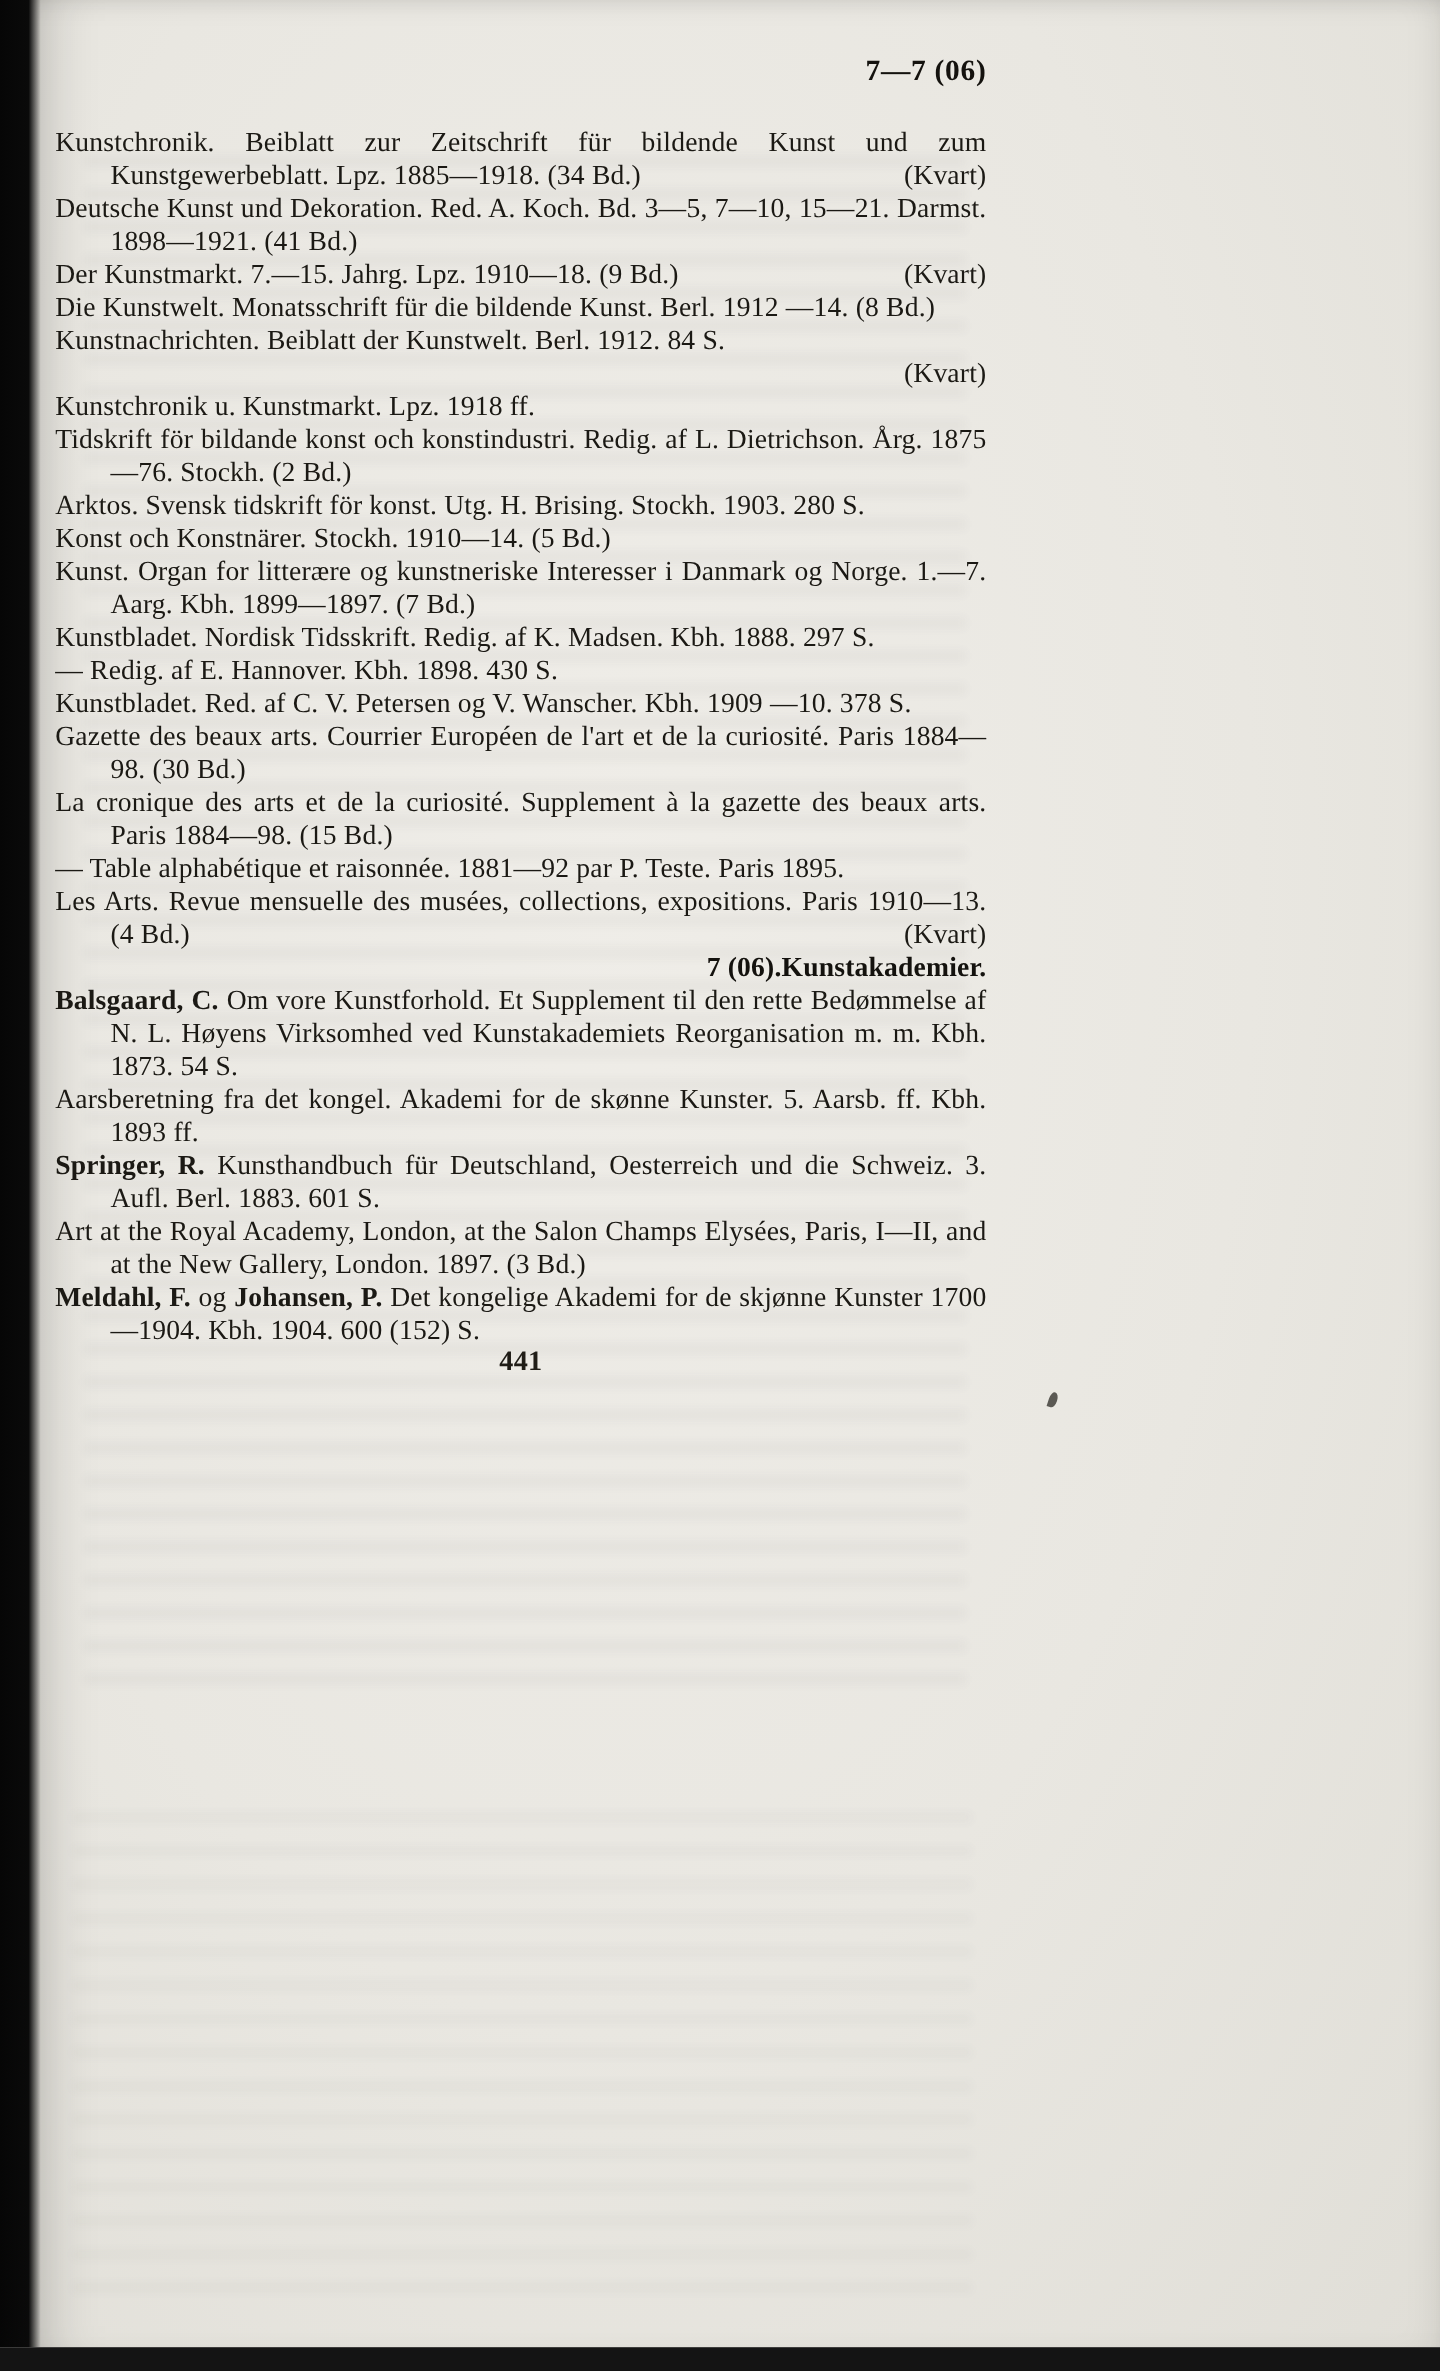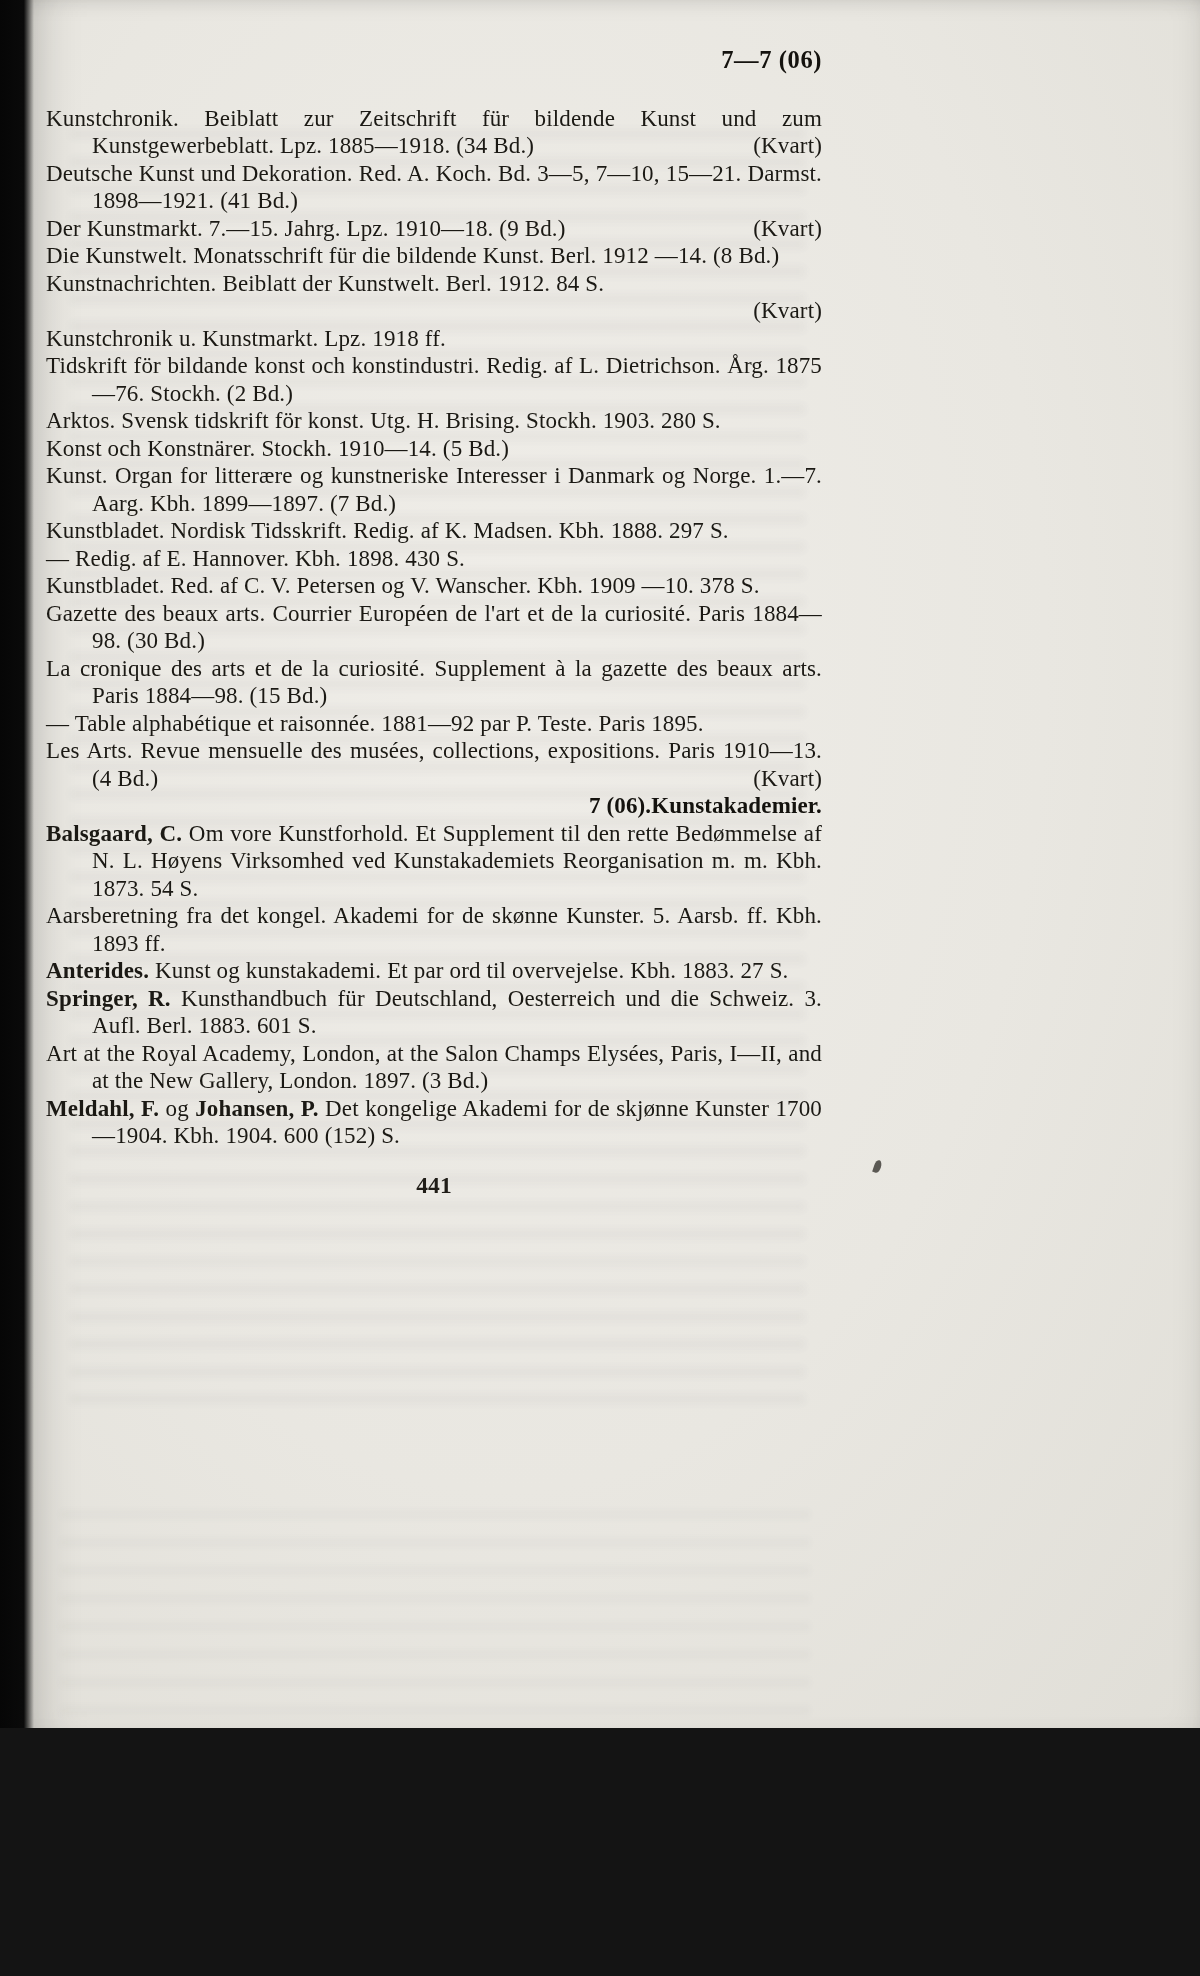--- a/index.html
+++ b/index.html
@@ -5,21 +5,21 @@
   html, body { margin: 0; padding: 0; }
   body {
     width: 1200px;
     height: 1976px;
     background: #141414;
     font-family: "Liberation Serif", "DejaVu Serif", serif;
   }
   .scan {
     position: relative;
     width: 1200px;
-    height: 1728px;
+    height: 1956px;
     overflow: hidden;
     background:
       radial-gradient(ellipse at 42% 38%, #efede8 0%, #e9e7e1 55%, #e0ded7 100%);
     box-shadow: inset 70px 0 60px -55px rgba(0,0,0,0.45),
                 inset -18px 0 40px -30px rgba(0,0,0,0.18),
                 inset 0 14px 30px -24px rgba(0,0,0,0.25);
   }
   
   .gutter {
     position: absolute;
@@ -93,21 +93,20 @@
   .section-head {
     display: flex;
     justify-content: flex-end;
     padding-left: 0;
     text-indent: 0;
     font-weight: bold;
     color: #14120e;
   }
   .folio {
     text-align: center;
-    margin-top: 22px;
     font-size: 23.5px;
     font-weight: bold;
     color: #201d17;
   }
 </style>
 </head>
 <body>
 
 <div class="scan">
   <div class="gutter"></div>
@@ -136,21 +135,20 @@
         <p class="entry"><span>Gazette des beaux arts. Courrier Européen de l'art et de la curiosité. Paris 1884—98. (30 Bd.)</span></p>
         <p class="entry"><span>La cronique des arts et de la curiosité. Supplement à la gazette des beaux arts. Paris 1884—98. (15 Bd.)</span></p>
         <p class="entry"><span>— Table alphabétique et raisonnée. 1881—92 par P. Teste. Paris 1895.</span></p>
         <p class="entry"><span>Les Arts. Revue mensuelle des musées, collections, expositions. Paris 1910—13. (4 Bd.)</span><span class="kvart">(Kvart)</span></p>
         <p class="entry section-head">
           <span>7 (06).</span>
           <span>Kunstakademier.</span>
         </p>
         <p class="entry"><span class="bold">Balsgaard, C.</span><span> Om vore Kunstforhold. Et Supplement til den rette Bedømmelse af N. L. Høyens Virksomhed ved Kunstakademiets Reorganisation m. m. Kbh. 1873. 54 S.</span></p>
         <p class="entry"><span>Aarsberetning fra det kongel. Akademi for de skønne Kunster. 5. Aarsb. ff. Kbh. 1893 ff.</span></p>
-        <p class="entry"><span class="bold">Anterides.</span><span> Kunst og kunstakademi. Et par ord til overvejelse. Kbh. 1883. 27 S.</span></p>
         <p class="entry"><span class="bold">Springer, R.</span><span> Kunsthandbuch für Deutschland, Oesterreich und die Schweiz. 3. Aufl. Berl. 1883. 601 S.</span></p>
         <p class="entry"><span>Art at the Royal Academy, London, at the Salon Champs Elysées, Paris, I—II, and at the New Gallery, London. 1897. (3 Bd.)</span></p>
         <p class="entry"><span class="bold">Meldahl, F.</span><span> og </span><span class="bold">Johansen, P.</span><span> Det kongelige Akademi for de skjønne Kunster 1700—1904. Kbh. 1904. 600 (152) S.</span></p>
       </div>
 
     <footer class="folio">
       <span>441</span>
     </footer>
   </main>
 

